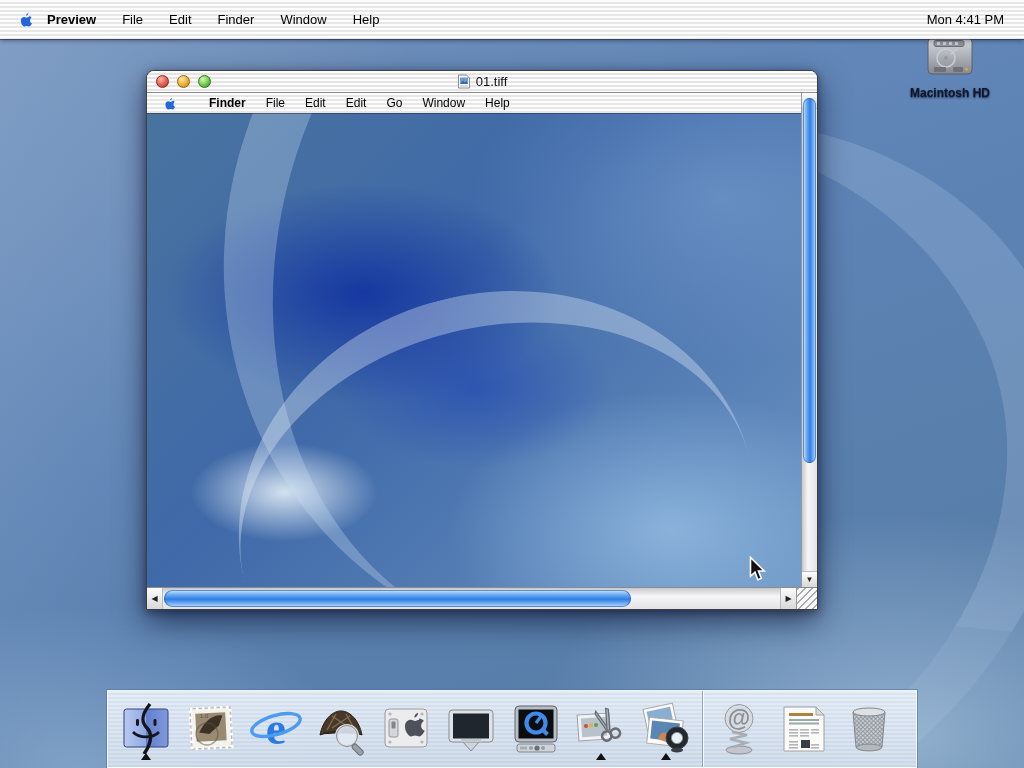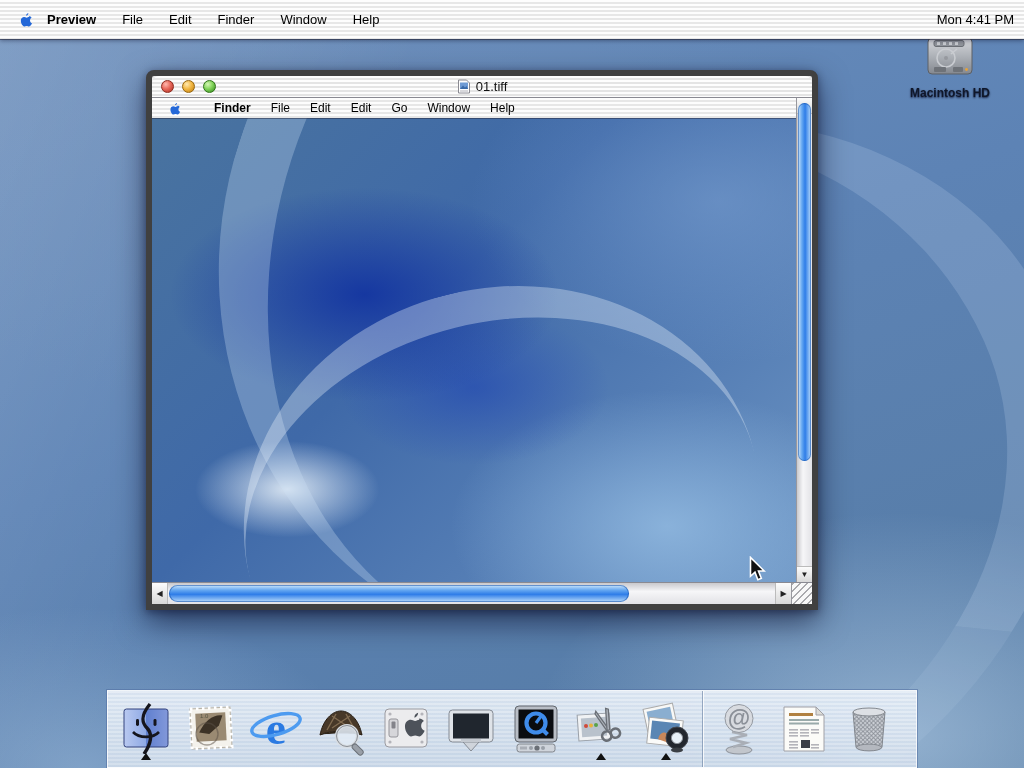--- a/index.html
+++ b/index.html
@@ -25,35 +25,35 @@
   
   .menubar {
     position:absolute; left:0; top:0; width:1024px; height:39px; z-index:40;
     background:repeating-linear-gradient(180deg,#fdfdfd 0 2px,#e7e7e7 2px 4px);
     box-shadow:0 1px 0 rgba(40,40,60,.55), 0 2px 4px rgba(0,0,30,.35);
     display:flex; align-items:center; padding:0 10px; font-size:13px; color:#000;
   }
   .menubar .apple { margin:0 14px 0 8px; display:flex; }
   .menubar .appname { font-weight:bold; margin-right:26px; }
   .menubar .mitem { margin-right:26px; }
-  .menubar .clock { margin-left:auto; margin-right:0; }
+  .menubar .clock { margin-left:auto; margin-right:10px; }
 
   
   .hd-icon { position:absolute; left:898px; top:34px; width:104px; text-align:center; z-index:5; }
   .hd-icon .hd-label {
     margin-top:2px; font-size:12px; font-weight:bold; color:#0f172a;
     text-shadow:0 1px 2px rgba(0,0,30,.75);
   }
 
   
   .window {
     position:absolute; left:146px; top:70px; width:672px; height:540px; z-index:10;
     border-radius:8px 8px 0 0;
     box-shadow:0 12px 30px rgba(0,0,30,.55), 0 2px 8px rgba(0,0,30,.4);
-    background:#e8e8e8; border:6px solid #404040;
+    background:#e8e8e8; border:1px solid #404040;
     display:flex; flex-direction:column;
   }
   .titlebar {
     height:22px; flex:0 0 22px; position:relative;
     border-radius:7px 7px 0 0;
     background:repeating-linear-gradient(180deg,#fdfdfd 0 2px,#e4e4e4 2px 4px);
     border-bottom:1px solid #8a8a92;
     display:flex; align-items:center;
   }
   .lights { display:flex; gap:8px; margin-left:9px; z-index:2; }

